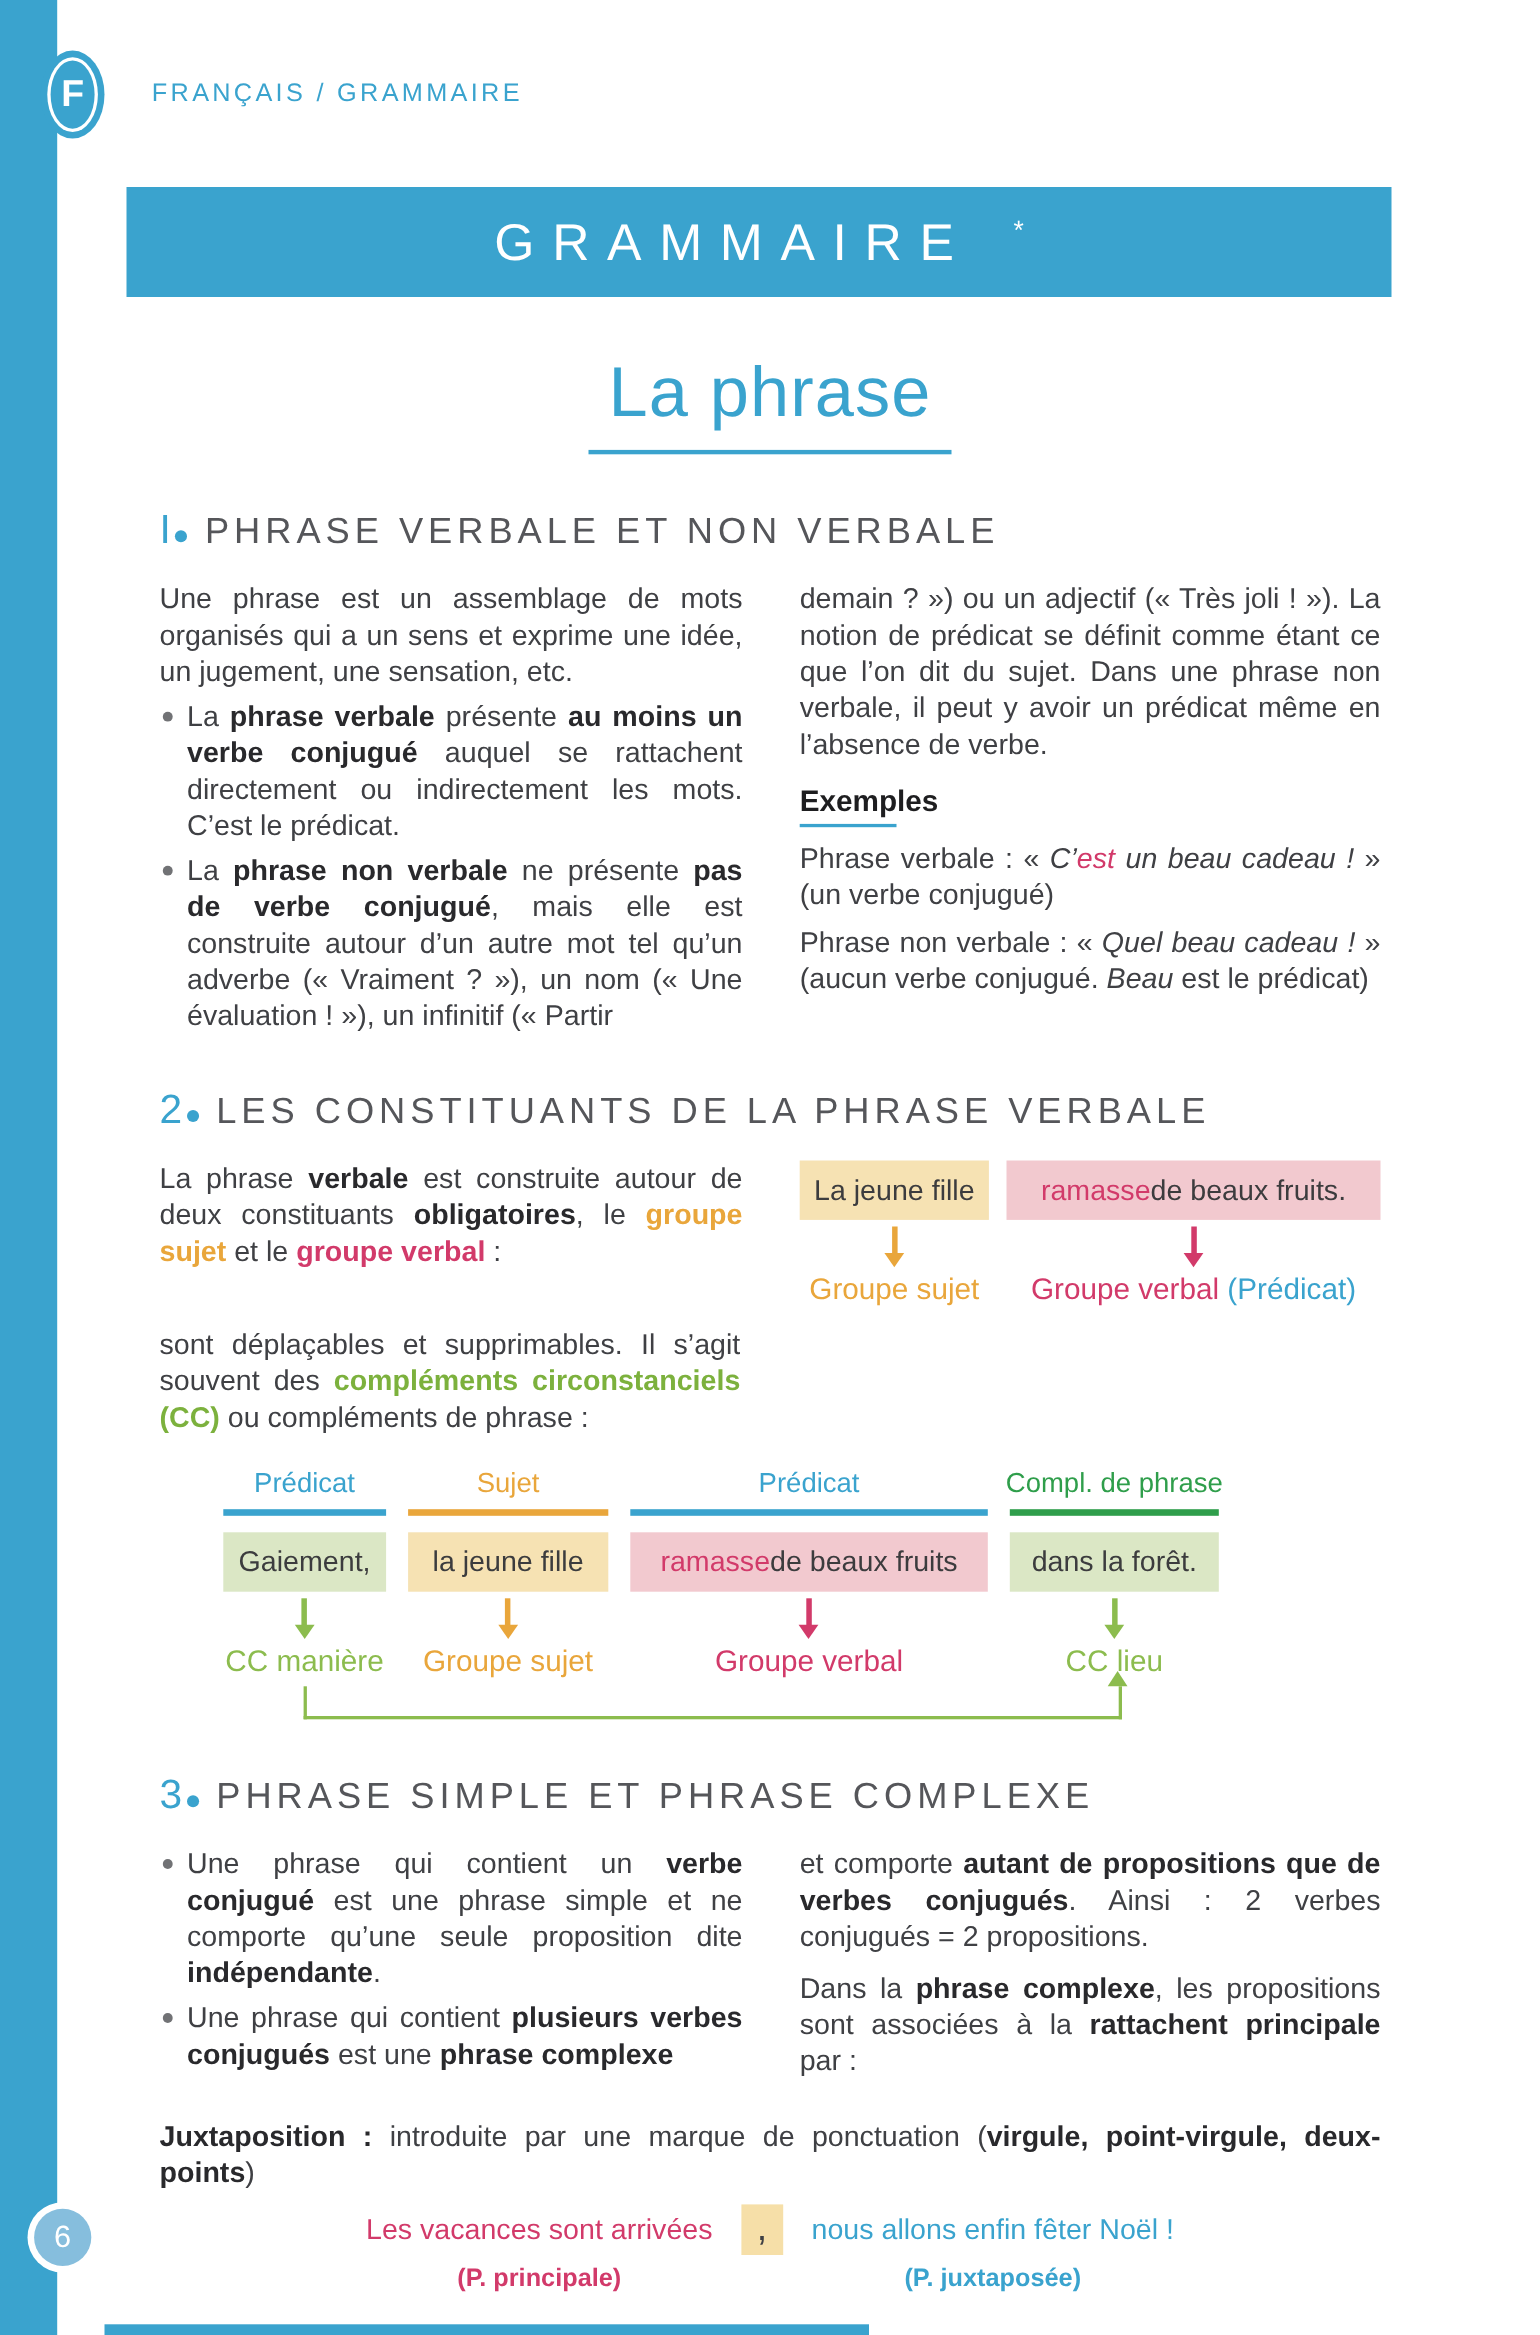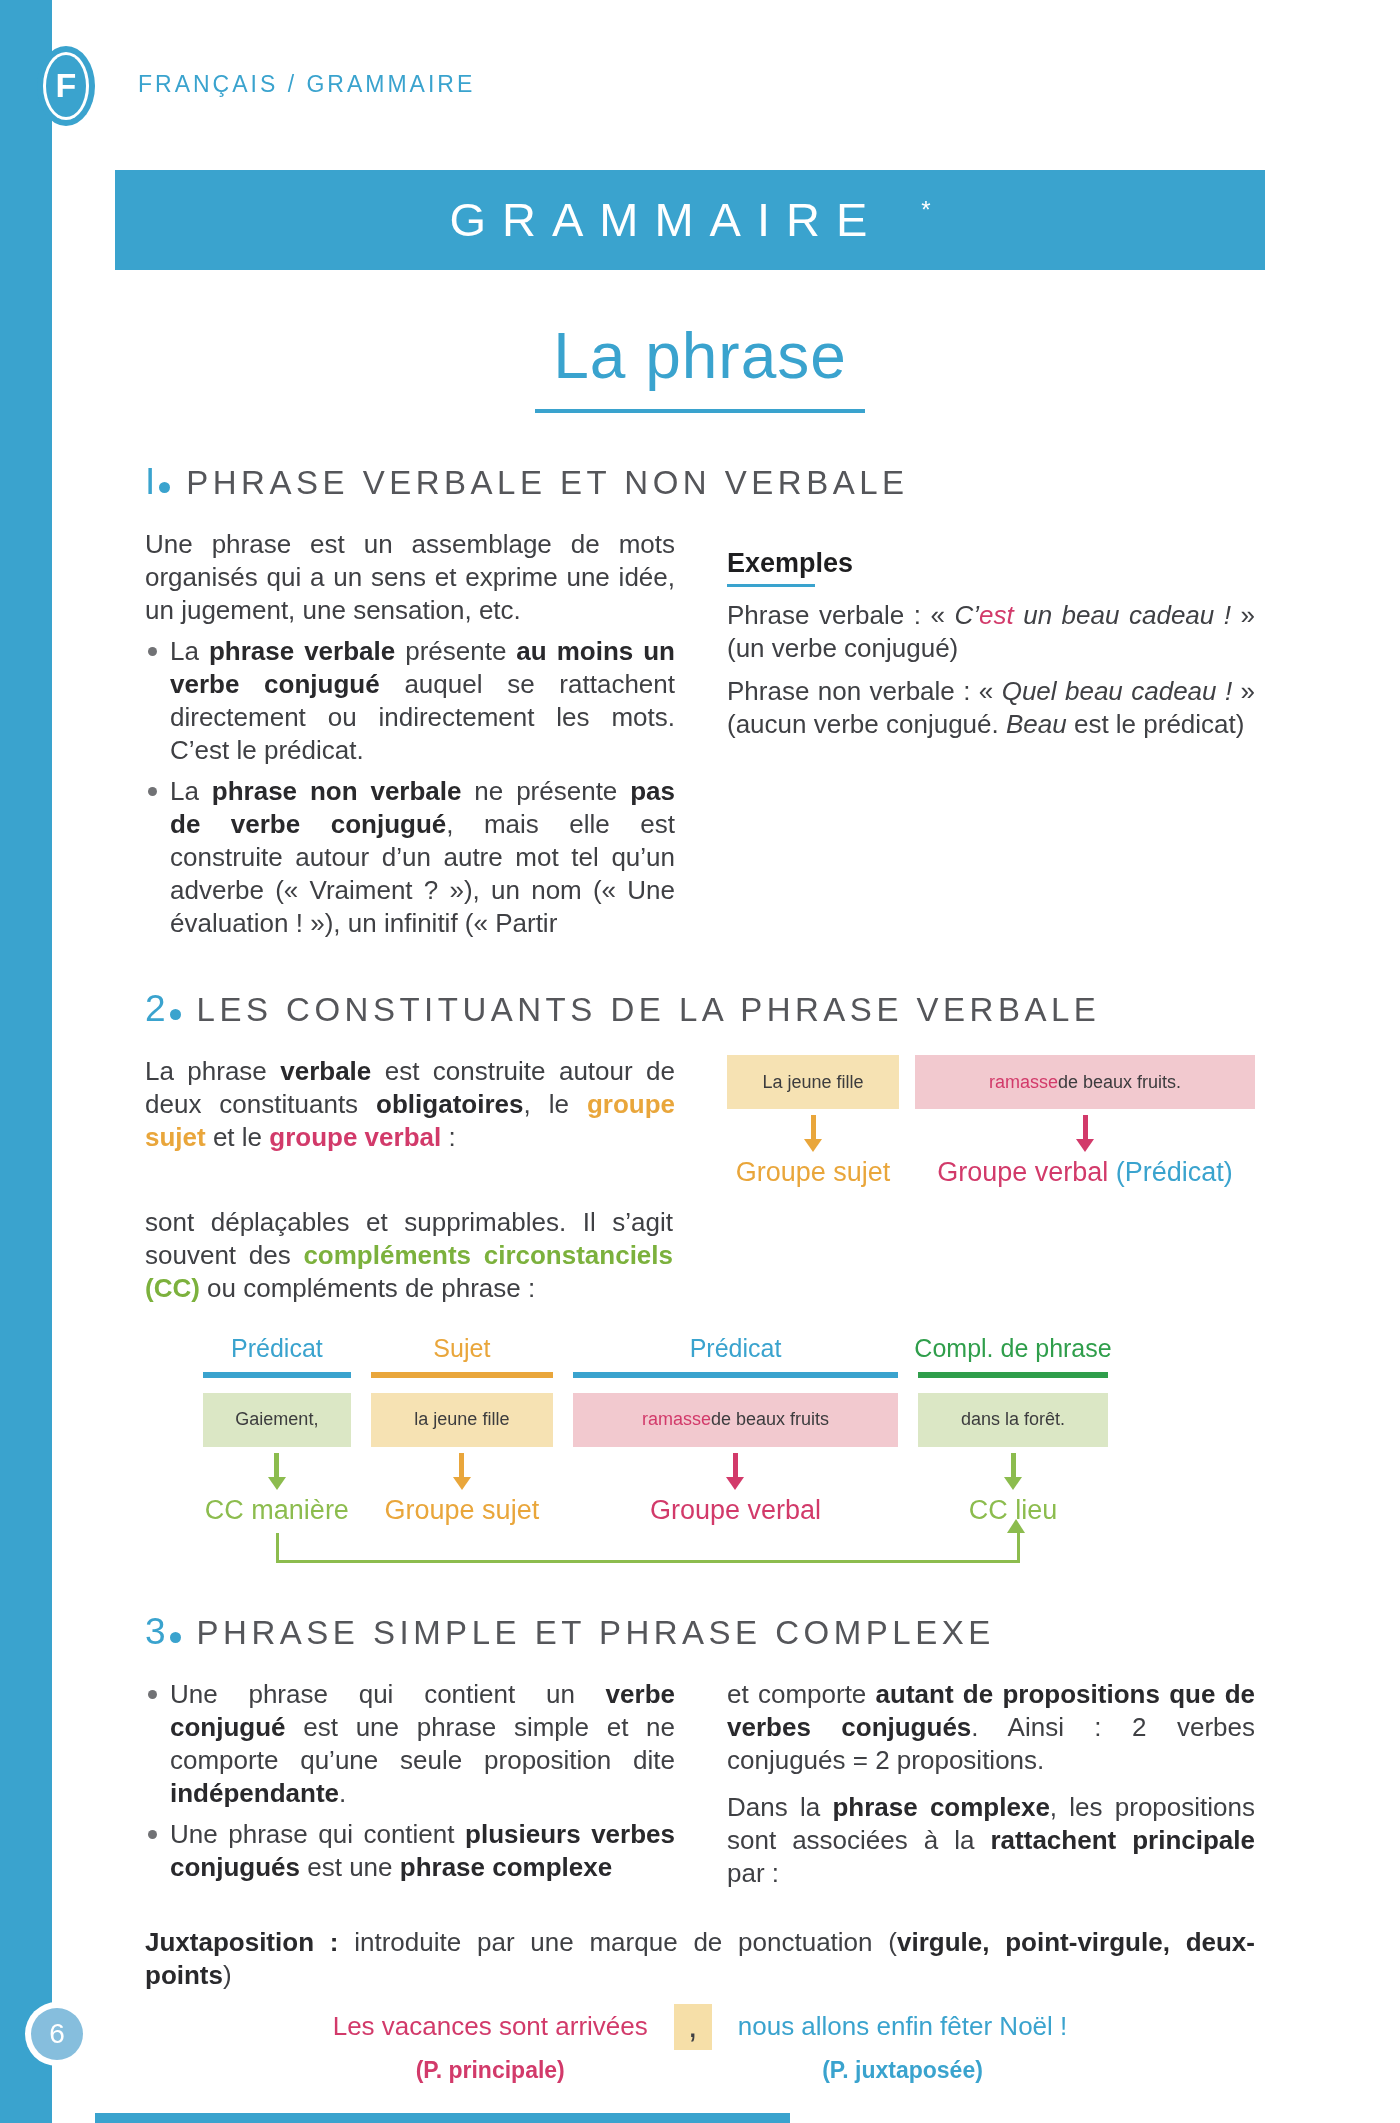--- a/index.html
+++ b/index.html
@@ -56,21 +56,21 @@
   .seg-orange { color:#e9a63b; }
   .seg-green { color:#7cb13d; }
   .seg-blue { color:#3aa3ce; }
 
   .ex-label { font-weight:700; color:#1e1e20; font-size:27px; margin-top:18px; }
   .ex-underline { width:88px; height:3px; background:#3aa3ce; margin:3px 0 12px; }
   .ex-p { text-align:justify; margin-top:10px; }
 
   
   .dbox { display:flex; align-items:center; justify-content:center;
-          height:54px; font-size:18px; color:#3c3c3e; text-align:center; }
+          height:54px; font-size:26px; color:#3c3c3e; text-align:center; }
   .beige-bg { background:#f6e2b3; }
   .pink-bg  { background:#f2c9cf; }
   .lgreen-bg{ background:#dbe7c5; }
   .arrow { width:5px; height:26px; margin:6px auto 14px; position:relative; }
   .arrow::after { content:""; position:absolute; left:50%; transform:translateX(-50%);
                   bottom:-11px; border:9px solid transparent; border-bottom:0; }
   .a-orange { background:#e9a63b; } .a-orange::after { border-top:13px solid #e9a63b; }
   .a-crim   { background:#d23a6a; } .a-crim::after   { border-top:13px solid #d23a6a; }
   .a-lgreen { background:#8cbc4e; } .a-lgreen::after { border-top:13px solid #8cbc4e; }
 
@@ -147,20 +147,21 @@
     </h2>
     <div class="cols">
       <div class="col">
         <p class="jtext">Une phrase est un assemblage de mots organisés qui a un sens et exprime une idée, un jugement, une sensation, etc.</p>
         <ul class="blist">
           <li>La <span class="seg-b">phrase verbale</span> présente <span class="seg-b">au moins un verbe conjugué</span> auquel se rattachent directement ou indirectement les mots. C’est le prédicat.</li>
           <li>La <span class="seg-b">phrase non verbale</span> ne présente <span class="seg-b">pas de verbe conjugué</span>, mais elle est construite autour d’un autre mot tel qu’un adverbe (« Vraiment ? »), un nom (« Une évaluation ! »), un infinitif (« Partir</li>
         </ul>
       </div>
       <div class="col-r">
+        <p class="jtext">demain ? ») ou un adjectif (« Très joli ! »). La notion de prédicat se définit comme étant ce que l’on dit du sujet. Dans une phrase non verbale, il peut y avoir un prédicat même en l’absence de verbe.</p>
         <div class="ex-label">Exemples</div>
         <div class="ex-underline"></div>
         <p class="ex-p">Phrase verbale : « <span class="seg-i">C’</span><span class="seg-i seg-crim">est</span><span class="seg-i"> un beau cadeau !</span> » (un verbe conjugué)</p>
         <p class="ex-p">Phrase non verbale : « <span class="seg-i">Quel beau cadeau !</span> » (aucun verbe conjugué. <span class="seg-i">Beau</span> est le prédicat)</p>
       </div>
     </div>
 
     <h2 class="sec">
       <span class="h2-num">2</span><span class="h2-dot"></span><span>LES CONSTITUANTS DE LA PHRASE VERBALE</span>
     </h2>

